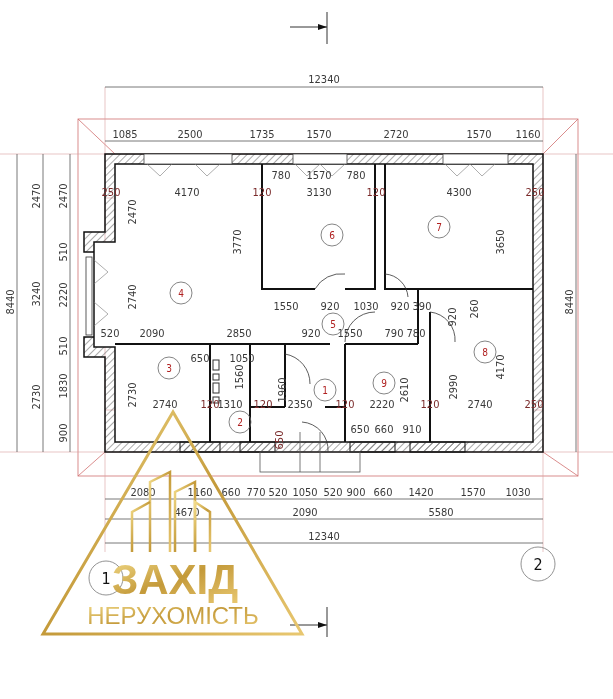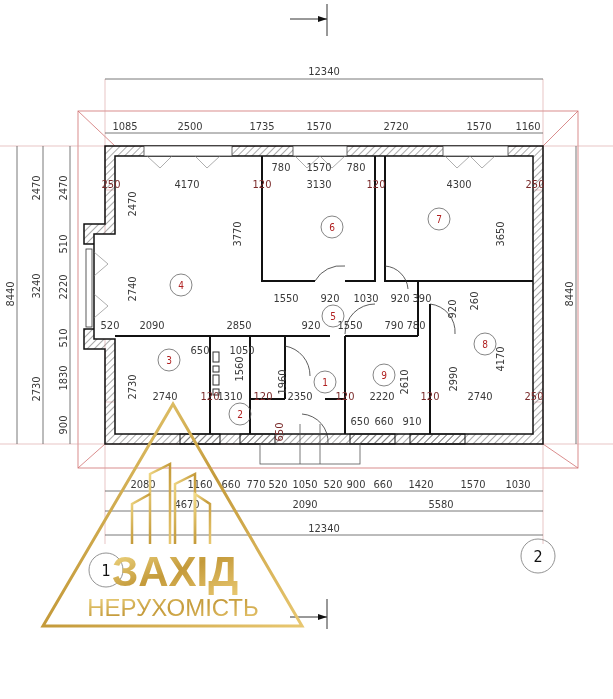--- a/index.html
+++ b/index.html
@@ -1,17 +1,17 @@
 <!DOCTYPE html>
 <html><head>
 <meta charset="utf-8">
 <style>
   html, body { margin: 0; padding: 0; background: #ffffff; }
   body { width: 613px; height: 699px; position: relative; overflow: hidden; font-family: "DejaVu Sans", sans-serif; }
-  .canvas { position: absolute; left: 0; top: 4px; width: 613px; height: 626px; }
+  .canvas { position: absolute; left: 0; top: 12px; width: 613px; height: 626px; }
   svg text { font-family: "DejaVu Sans Condensed", "DejaVu Sans", sans-serif; }
   .dim { font-size: 11px; fill: #3a3a3a; }
   .dimr { font-size: 11px; fill: #7a2a2a; }
   .room { font-size: 10px; fill: #b02020; }
   .brand { font-family: "Liberation Sans", sans-serif; }
 </style>
 </head>
 <body>
 
 <div class="canvas">

